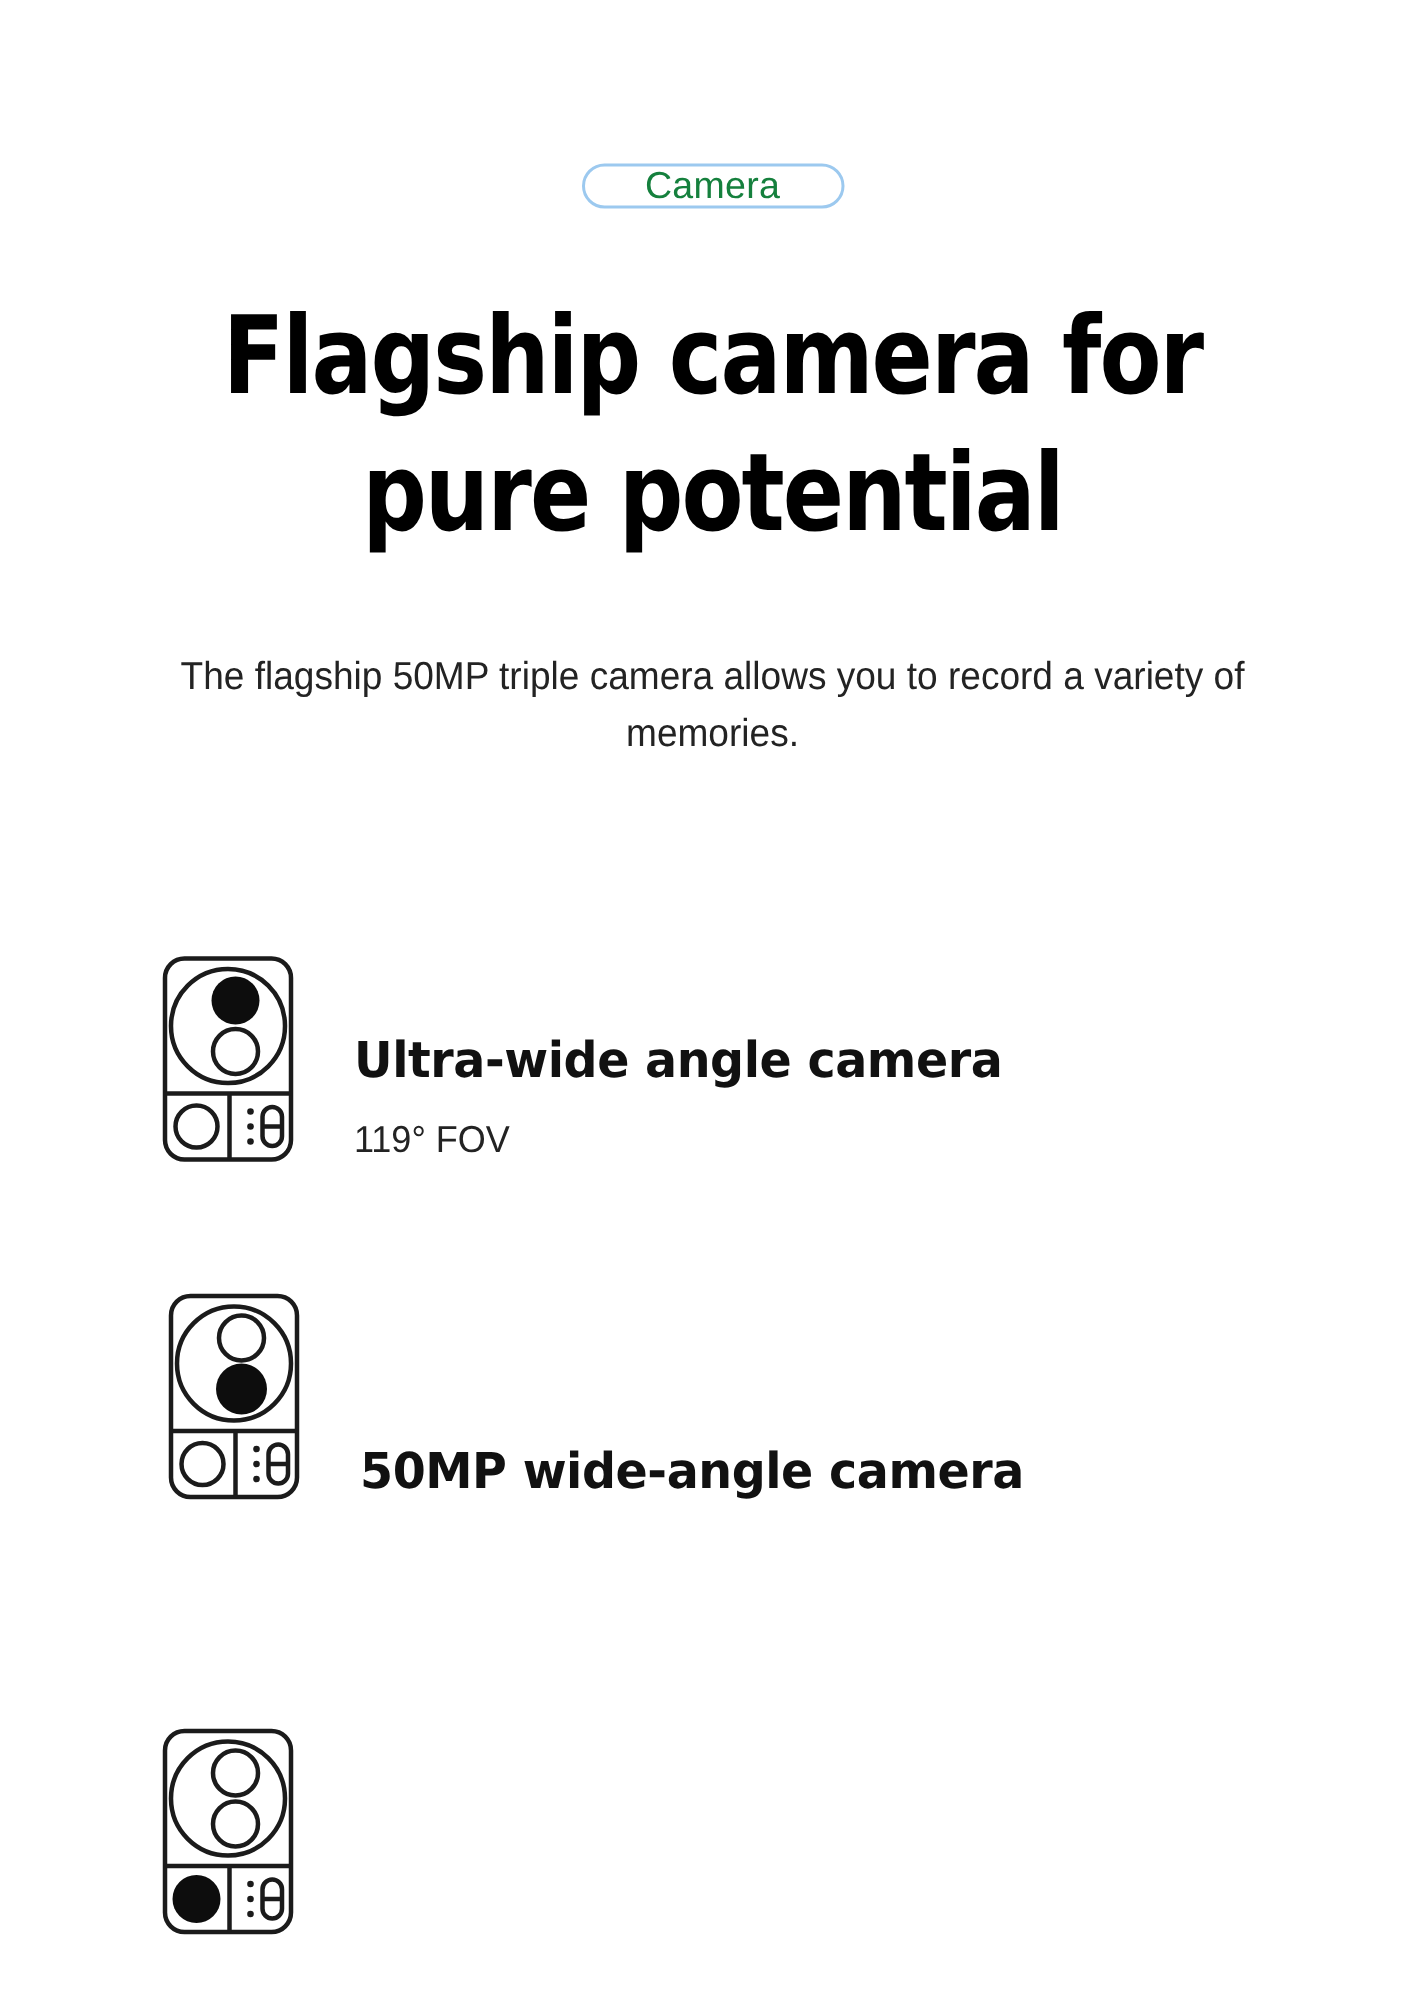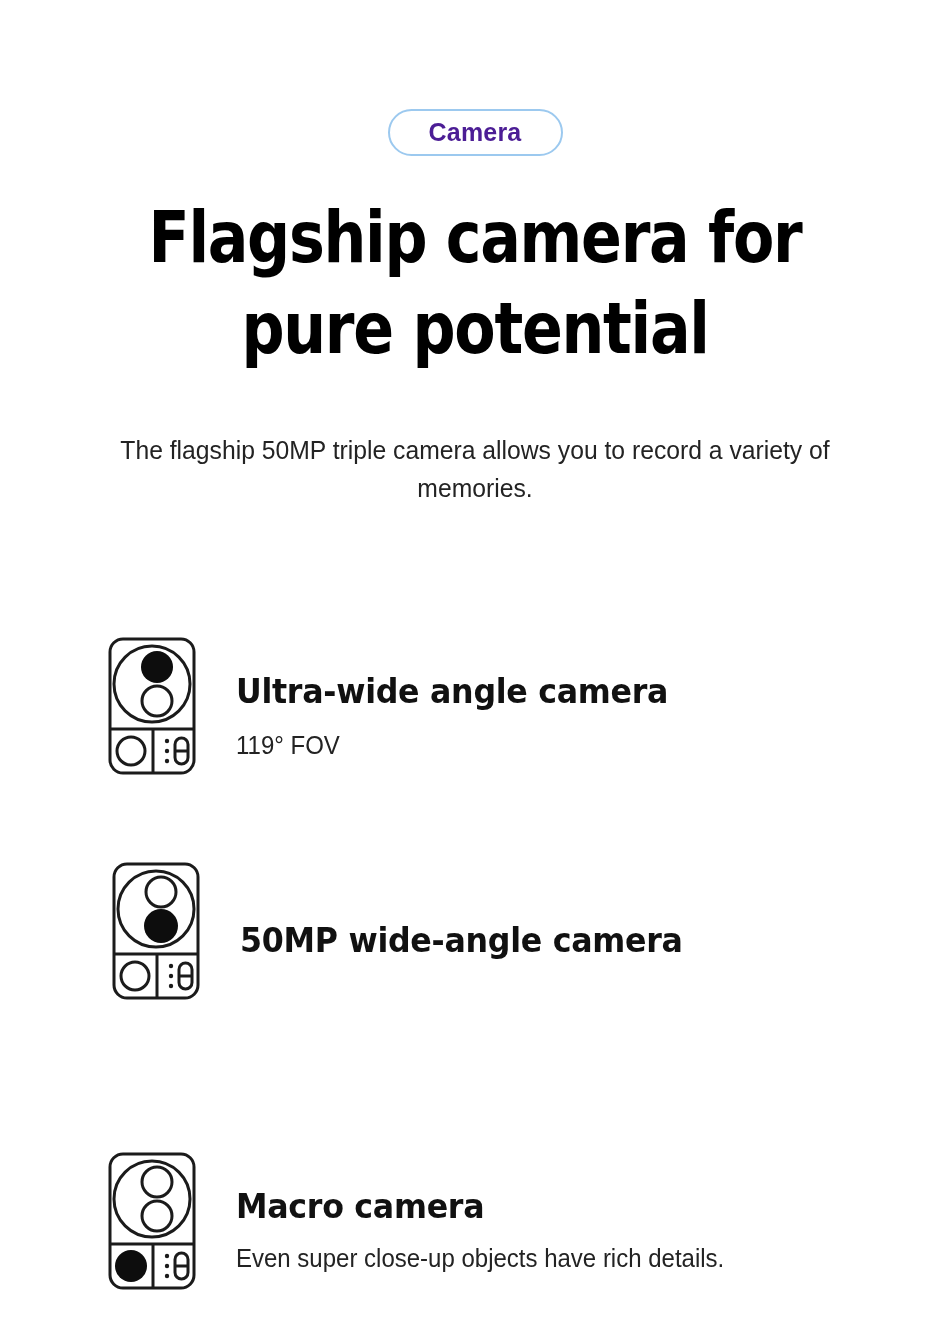--- a/index.html
+++ b/index.html
@@ -28,26 +28,26 @@
     position: absolute;
     top: 109px;
     left: 0;
     width: 950px;
     display: flex;
     justify-content: center;
   }
   .badge {
     box-sizing: border-box;
     min-width: 175px;
-    height: 47px;
+    height: 30px;
     border: 2px solid #9cc9ef;
     border-radius: 24px;
-    color: #4c1d95;
+    color: #15803d;
     font-size: 25px;
-    font-weight: 700;
+    font-weight: 400;
     letter-spacing: 0.2px;
     display: flex;
     align-items: center;
     justify-content: center;
     padding: 0 26px;
     background: #ffffff;
     font-family: "Liberation Sans", sans-serif;
   }
 
   
@@ -80,21 +80,21 @@
     color: #232323;
     font-family: "Liberation Sans", sans-serif;
     transform: scaleX(0.95);
     transform-origin: 50% 0;
   }
 
   
   .feature {
     position: absolute;
     display: flex;
-    align-items: center;
+    align-items: flex-end;
   }
   .feature-1 { top: 628px;  left: 108px; }
   .feature-2 { top: 853px;  left: 112px; }
   .feature-3 { top: 1143px; left: 108px; }
 
   .icon-wrap {
     width: 88px;
     flex: 0 0 88px;
     padding-top: 9px;
   }
@@ -222,19 +222,15 @@
         <circle cx="49" cy="30" r="15" fill="none" stroke="#1b1b1b" stroke-width="3"></circle>
         <circle cx="49" cy="64" r="15" fill="none" stroke="#1b1b1b" stroke-width="3"></circle>
         <circle cx="23" cy="114" r="16" fill="#0d0d0d"></circle>
         <circle cx="59" cy="104" r="2.2" fill="#1b1b1b"></circle>
         <circle cx="59" cy="114" r="2.2" fill="#1b1b1b"></circle>
         <circle cx="59" cy="124" r="2.2" fill="#1b1b1b"></circle>
         <rect x="67" y="101" width="13" height="26" rx="6.5" ry="6.5" fill="none" stroke="#1b1b1b" stroke-width="3"></rect>
         <line x1="67" y1="114" x2="80" y2="114" stroke="#1b1b1b" stroke-width="3"></line>
       </svg>
     </div>
-    <div class="feature-text">
-      <div class="f-title">Macro camera</div>
-      <div class="f-sub">Even super close-up objects have rich details.</div>
-    </div>
   </div>
 
 </div>
 
 </body></html>

